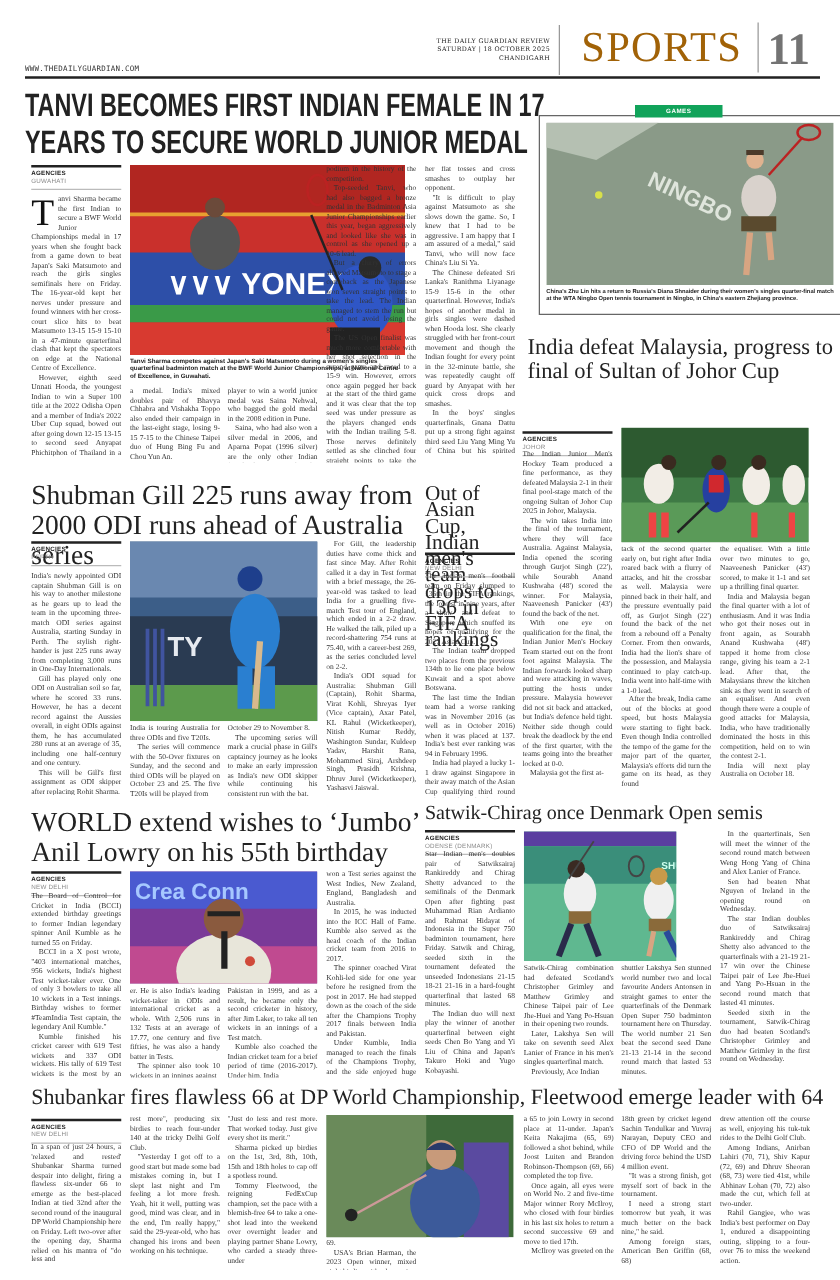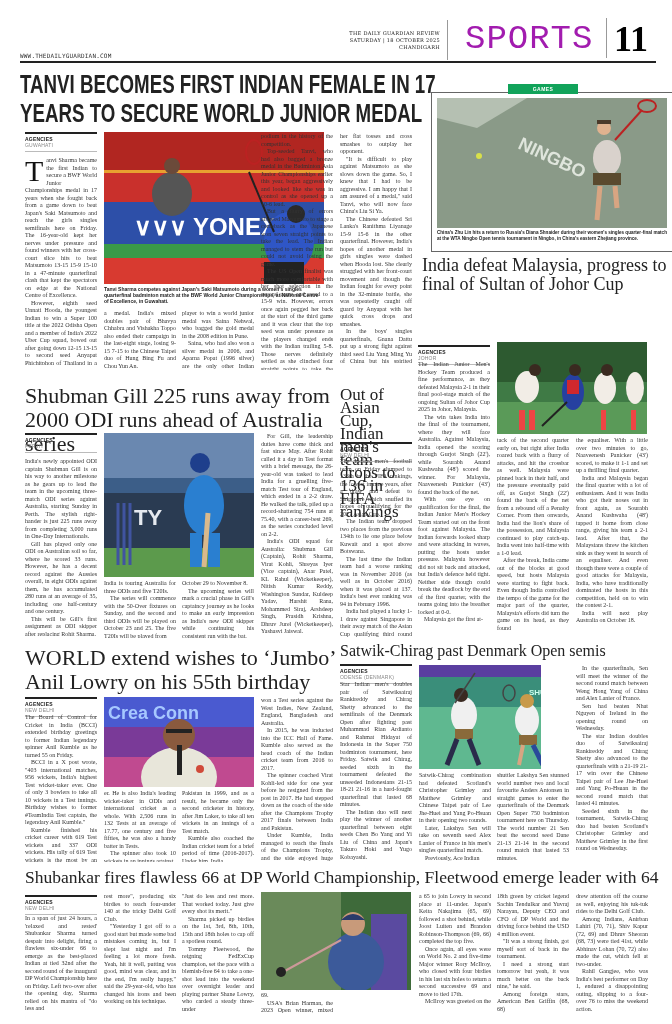--- a/index.html
+++ b/index.html
@@ -2,23 +2,23 @@
 <html><head>
 <meta charset="utf-8">
 <style>
 *{box-sizing:border-box;margin:0;padding:0}
 html,body{width:672px;height:1024px;background:#fff;overflow:hidden}
 body{position:relative;font-family:"DejaVu Serif",serif;color:#222}
 .abs{position:absolute}
 .mast-url{left:20px;top:52px;font-family:"DejaVu Sans Mono",monospace;font-size:6px;color:#333;letter-spacing:.2px}
 .mast-info{left:290px;top:30px;width:150px;text-align:right;font-family:"DejaVu Serif",serif;font-size:5px;line-height:7px;color:#222;letter-spacing:.3px}
 .mast-div1{left:447px;top:20px;width:1px;height:40px;background:#999}
-.mast-sports{left:465px;top:20px;font-family:Liberation Mono, monospace;font-size:34px;color:#a21caf;letter-spacing:1px}
+.mast-sports{left:465px;top:20px;font-family:Liberation Serif, serif;font-size:34px;color:#a16207;letter-spacing:1px}
 .mast-div2{left:606px;top:18px;width:1px;height:40px;background:#999}
-.mast-page{left:614px;top:18px;font-family:"Liberation Serif",serif;font-size:36px;font-weight:bold;color:#000000}
+.mast-page{left:614px;top:18px;font-family:"Liberation Serif",serif;font-size:36px;font-weight:bold;color:#737373}
 .mast-rule{left:20px;top:61px;width:636px;height:2px;background:#222}
 .hl-condensed{font-family:"Liberation Sans",sans-serif;font-weight:bold;color:#222;transform-origin:left top}
 .hl-serif{font-family:"Liberation Serif",serif;color:#222;line-height:1.05}
 .byline{font-family:"Liberation Sans",sans-serif;border-top:2px solid #222;padding-top:2px}
 .byline .ag{font-size:5px;font-weight:bold;color:#222;display:block;letter-spacing:.2px}
 .byline .loc{font-size:5px;color:#888;display:block;letter-spacing:.2px;border-bottom:1px solid #bbb;padding-bottom:3px}
 .col{font-family:"Liberation Serif",serif;font-size:6px;line-height:7.5px;color:#333;text-align:justify;overflow:hidden}
 .col p{text-indent:6px}
 .col p.first{text-indent:0}
 .dropcap{float:left;font-size:30px;line-height:24px;margin:2px 3px 0 0;font-family:"Liberation Serif",serif;color:#111}
@@ -110,21 +110,21 @@
       <line x1="178" y1="88" x2="180" y2="110" stroke="#d8a582" stroke-width="5"></line>
       <line x1="178" y1="42" x2="205" y2="12" stroke="#b22" stroke-width="2"></line>
       <ellipse cx="210" cy="8" rx="9" ry="6" fill="none" stroke="#b22" stroke-width="2"></ellipse>
     </svg>
   </div>
   <div class="abs caption" style="left:5px;top:137px;width:230px;font-size:4.6px;line-height:5.5px">China's Zhu Lin hits a return to Russia's Diana Shnaider during their women's singles quarter-final match at the WTA Ningbo Open tennis tournament in Ningbo, in China's eastern Zhejiang province.</div>
 </div>
 <div class="abs games-tag">GAMES</div>
 
 <div>
-  <div class="abs hl-serif" style="left:422px;top:256px;width:250px;font-size:18px">India defeat Malaysia, progress to final of Sultan of Johor Cup</div>
+  <div class="abs hl-serif" style="left:422px;top:268px;width:250px;font-size:18px">India defeat Malaysia, progress to final of Sultan of Johor Cup</div>
   <div class="abs byline" style="left:418px;top:345px;width:72px">
     <span class="ag">AGENCIES</span>
     <span class="loc">JOHOR</span>
   </div>
   <div class="abs col" style="left:418px;top:361px;width:72px;height:282px">
     <p class="first">The Indian Junior Men's Hockey Team produced a fine performance, as they defeated Malaysia 2-1 in their final pool-stage match of the ongoing Sultan of Johor Cup 2025 in Johor, Malaysia.</p>
     <p>The win takes India into the final of the tournament, where they will face Australia. Against Malaysia, India opened the scoring through Gurjot Singh (22'), while Sourabh Anand Kushwaha (48') scored the winner. For Malaysia, Naaveenesh Panicker (43') found the back of the net.</p>
     <p>With one eye on qualification for the final, the Indian Junior Men's Hockey Team started out on the front foot against Malaysia. The Indian forwards looked sharp and were attacking in waves, putting the hosts under pressure. Malaysia however did not sit back and attacked, but India's defence held tight. Neither side though could break the deadlock by the end of the first quarter, with the teams going into the breather locked at 0-0.</p>
     <p>Malaysia got the first at-</p>
   </div>
@@ -250,21 +250,21 @@
   </div>
   <div class="abs col" style="left:261px;top:697px;width:72px;height:165px">
     <p class="first">won a Test series against the West Indies, New Zealand, England, Bangladesh and Australia.</p>
     <p>In 2015, he was inducted into the ICC Hall of Fame. Kumble also served as the head coach of the Indian cricket team from 2016 to 2017.</p>
     <p>The spinner coached Virat Kohli-led side for one year before he resigned from the post in 2017. He had stepped down as the coach of the side after the Champions Trophy 2017 finals between India and Pakistan.</p>
     <p>Under Kumble, India managed to reach the finals of the Champions Trophy, and the side enjoyed huge success in the Test format.</p>
   </div>
 </div>
 
 <div>
-  <div class="abs hl-serif" style="left:340px;top:643px;width:330px;font-size:16px;white-space:nowrap">Satwik-Chirag past Denmark Open semis</div>
+  <div class="abs hl-serif" style="left:340px;top:643px;width:330px;font-size:16px;white-space:nowrap">Satwik-Chirag once Denmark Open semis</div>
   <div class="abs byline" style="left:340px;top:664px;width:72px">
     <span class="ag">AGENCIES</span>
     <span class="loc">ODENSE (DENMARK)</span>
   </div>
   <div class="abs col" style="left:340px;top:681px;width:72px;height:185px">
     <p class="first">Star Indian men's doubles pair of Satwiksairaj Rankireddy and Chirag Shetty advanced to the semifinals of the Denmark Open after fighting past Muhammad Rian Ardianto and Rahmat Hidayat of Indonesia in the Super 750 badminton tournament, here Friday. Satwik and Chirag, seeded sixth in the tournament defeated the unseeded Indonesians 21-15 18-21 21-16 in a hard-fought quarterfinal that lasted 68 minutes.</p>
     <p>The Indian duo will next play the winner of another quarterfinal between eight seeds Chen Bo Yang and Yi Liu of China and Japan's Takuro Hoki and Yugo Kobayashi.</p>
   </div>
   <div class="abs photo" style="left:419px;top:665px;width:122px;height:104px">
     <svg width="150" height="104" viewBox="0 0 150 104">

